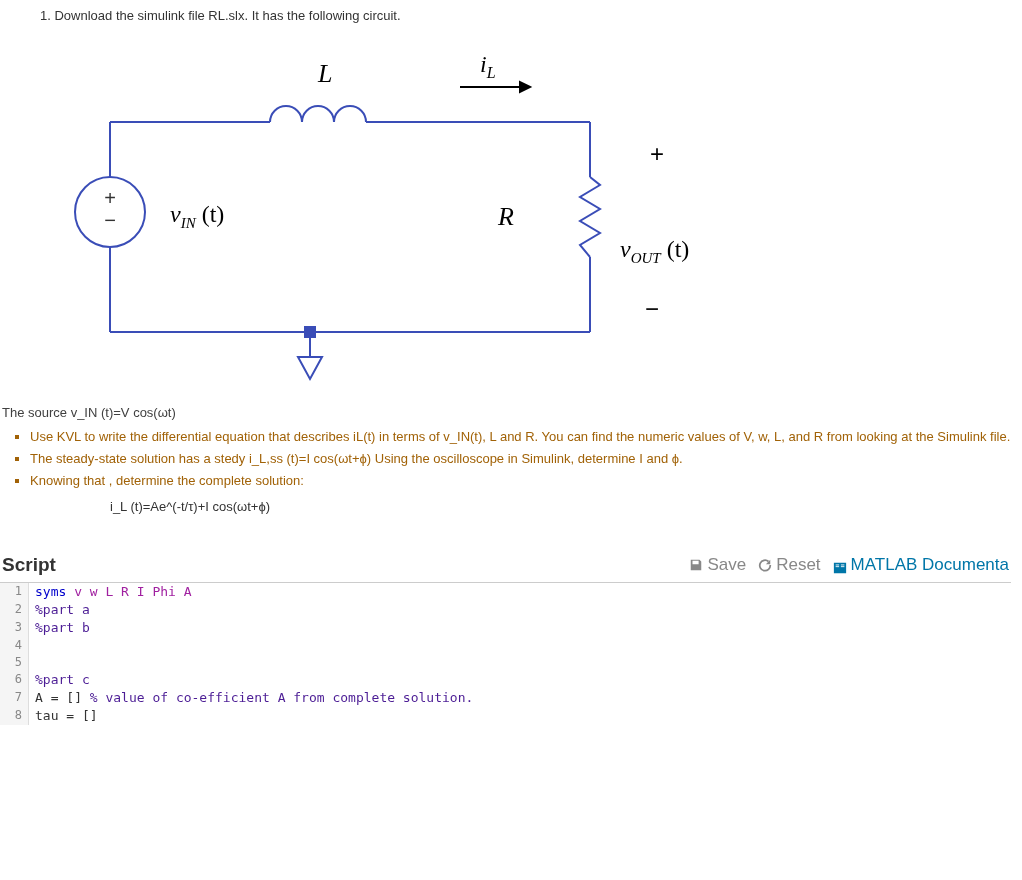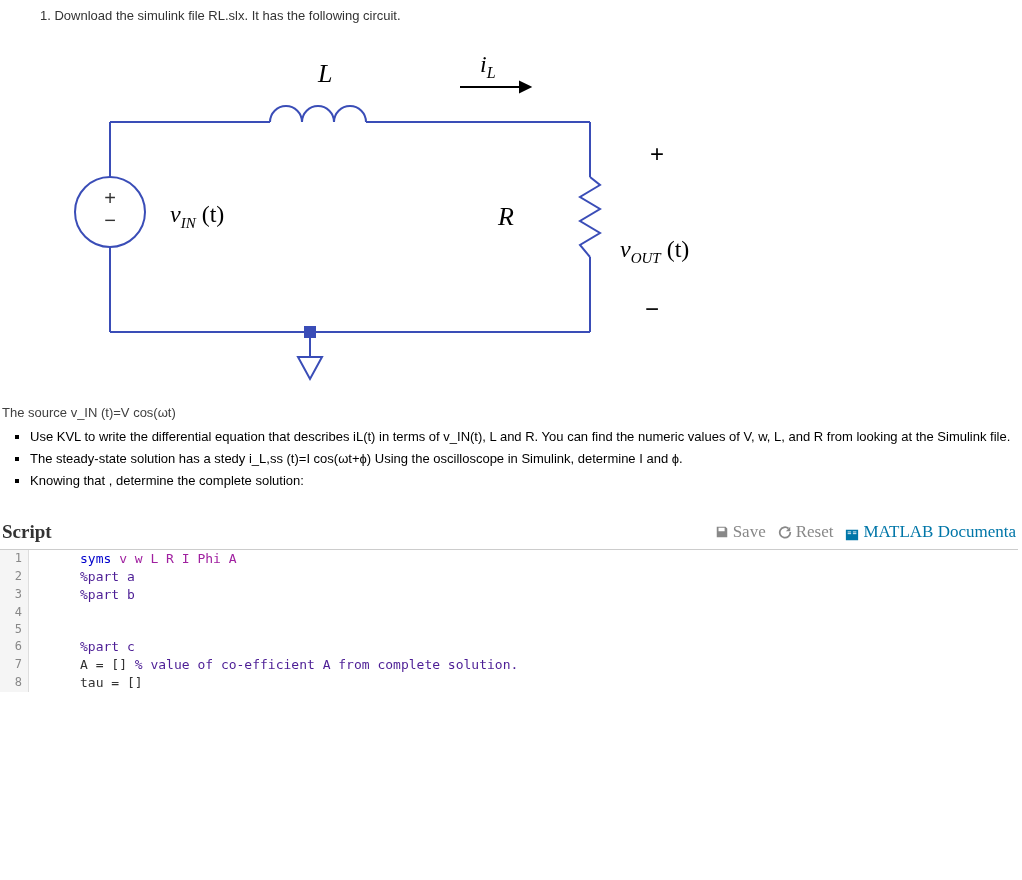--- a/index.html
+++ b/index.html
@@ -5,21 +5,21 @@
   body {
     font-family: Arial, Helvetica, sans-serif;
     font-size: 13px;
     color: #333;
     margin: 0;
     padding: 0;
     width: 1022px;
     background: #fff;
   }
   .content {
-    padding: 8px 4px 0 0;
+    padding: 8px 11px 0 0;
   }
   .q-intro {
     margin: 0 0 4px 40px;
     color: #333;
   }
   .circuit-box {
     margin: 4px 0 18px 60px;
     width: 640px;
     height: 360px;
   }
@@ -27,34 +27,33 @@
     margin: 6px 0 8px 2px;
     color: #404040;
   }
   ul.bullets {
     margin: 4px 0 8px 30px;
     padding: 0;
   }
   ul.bullets li {
     list-style: square;
     margin-bottom: 4px;
-    color: #000000;
+    color: #a16207;
     line-height: 1.4;
   }
   .eqn {
     margin: 6px 0 40px 110px;
     color: #333;
   }
   .script-header {
     display: flex;
     align-items: center;
     justify-content: space-between;
     padding: 0 2px 6px 2px;
     margin-top: 30px;
-    font-family: Liberation Serif, serif;
   }
   .script-title {
     font-size: 19px;
     font-weight: bold;
     color: #333;
   }
   .toolbar {
     display: flex;
     align-items: center;
     gap: 12px;
@@ -87,21 +86,20 @@
     padding-right: 6px;
     color: #888;
     background: #f5f5f5;
     border-right: 1px solid #ddd;
     user-select: none;
     font-size: 12px;
   }
   .code {
     padding-left: 6px;
     white-space: pre;
-    margin-left: 45px;
   }
   .kw { color: #0000cc; }
   .sym { color: #a020a0; }
   .com { color: #4c1d95; }
   svg.icon { width:14px; height:14px; }
 </style>
 </head>
 <body>
 
 <div class="content">
@@ -174,20 +172,21 @@
   </div>
 
   <p class="source-line">The source v_IN (t)=V cos(ωt)</p>
 
   <ul class="bullets">
     <li>Use KVL to write the differential equation that describes iL(t) in terms of v_IN(t), L  and R.  You can find the numeric values of V, w, L, and R from looking at the Simulink file.</li>
     <li>The steady-state solution has a stedy  i_L,ss (t)=I cos(ωt+ϕ) Using the oscilloscope in Simulink, determine I and ϕ.</li>
     <li>Knowing that , determine the complete solution:</li>
   </ul>
 
+  <p class="eqn">i_L (t)=Ae^(-t/τ)+I cos(ωt+ϕ)</p>
 
   <div class="script-header">
     <div class="script-title">Script</div>
     <div class="toolbar">
       <span class="tool-btn">
         <svg class="icon" viewBox="0 0 16 16">
             <path fill="#888" d="M2 2h10l2 2v10H2V2zm2 1v4h7V3H4zm1 7h6v3H5v-3z"></path>
           </svg>
         <span>Save</span>
       </span>

